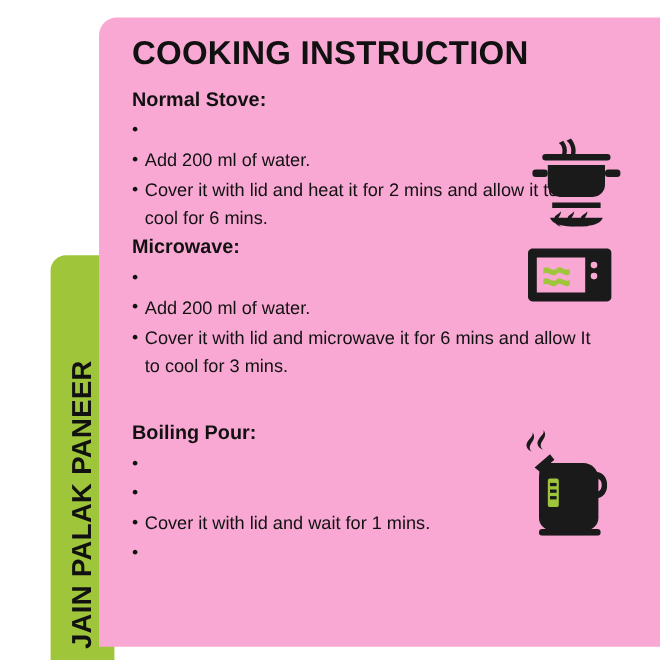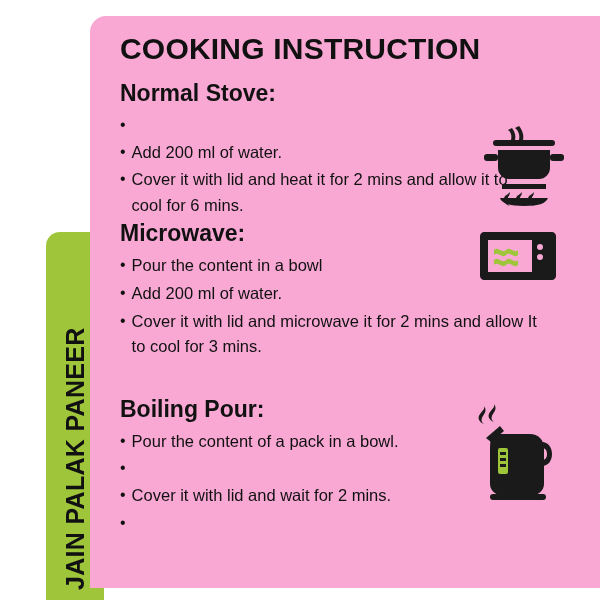--- a/index.html
+++ b/index.html
@@ -77,21 +77,21 @@
   .section {
     position: relative;
     margin: 0 0 0 12px;
     padding-right: 10px;
   }
   .section.stove { margin-top: 14px; }
   .section.microwave { }
   .section.boiling { margin-top: 36px; }
 
   .section-title {
-    font-size: 23px;
+    font-size: 18px;
     font-weight: bold;
     color: #111111;
     margin-bottom: 6px;
   }
 
   .bullet {
     display: flex;
     align-items: flex-start;
     font-size: 16.5px;
     color: #111111;
@@ -170,29 +170,28 @@
           <g fill="#1a1a1a">
             <path d="M4 4h68c2 0 4 2 4 4v40c0 2-2 4-4 4H4c-2 0-4-2-4-4V8c0-2 2-4 4-4zm4 8v32h44V12zm52 4a3 3 0 100 6 3 3 0 000-6zm0 10a3 3 0 100 6 3 3 0 000-6zm-4 14h10v4H56z"></path>
             <path d="M14 22c4-4 8 4 12 0s8 4 12 0v5c-4 4-8-4-12 0s-8-4-12 0z" fill="#9fc63b"></path>
             <path d="M14 32c4-4 8 4 12 0s8 4 12 0v5c-4 4-8-4-12 0s-8-4-12 0z" fill="#9fc63b"></path>
           </g>
         </svg>
       </div>
 
       <div class="bullet">
         <span class="dot">•</span>
-        <span>Pour the content in a bowl</span>
       </div>
       <div class="bullet">
         <span class="dot">•</span>
         <span>Add 200 ml of water.</span>
       </div>
       <div class="bullet">
         <span class="dot">•</span>
-        <span>Cover it with lid and microwave it for 2 mins and allow It to cool for 3 mins.</span>
+        <span>Cover it with lid and microwave it for 6 mins and allow It to cool for 3 mins.</span>
       </div>
     </div>
 
     <div class="section boiling">
       <div class="section-title">Boiling Pour:</div>
 
       <div class="icon icon-kettle">
         <svg width="84" height="96" viewBox="0 0 84 96" xmlns="http://www.w3.org/2000/svg">
           <g fill="#1a1a1a">
             <path d="M16 2c3 4 1 7-1 10s-2 6 1 8c-5-2-7-6-4-10s5-5 4-8z"></path>
@@ -204,28 +203,27 @@
             <rect x="32" y="48" width="6" height="3" fill="#1a1a1a"></rect>
             <rect x="32" y="54" width="6" height="3" fill="#1a1a1a"></rect>
             <rect x="32" y="60" width="6" height="3" fill="#1a1a1a"></rect>
             <rect x="22" y="90" width="56" height="6" rx="3"></rect>
           </g>
         </svg>
       </div>
 
       <div class="bullet">
         <span class="dot">•</span>
-        <span>Pour the content of a pack in a bowl.</span>
-      </div>
-      <div class="bullet">
-        <span class="dot">•</span>
-      </div>
-      <div class="bullet">
-        <span class="dot">•</span>
-        <span>Cover it with lid and wait for 2 mins.</span>
+      </div>
+      <div class="bullet">
+        <span class="dot">•</span>
+      </div>
+      <div class="bullet">
+        <span class="dot">•</span>
+        <span>Cover it with lid and wait for 1 mins.</span>
       </div>
       <div class="bullet">
         <span class="dot">•</span>
       </div>
     </div>
 
   </div>
 </div>
 
 </body></html>

